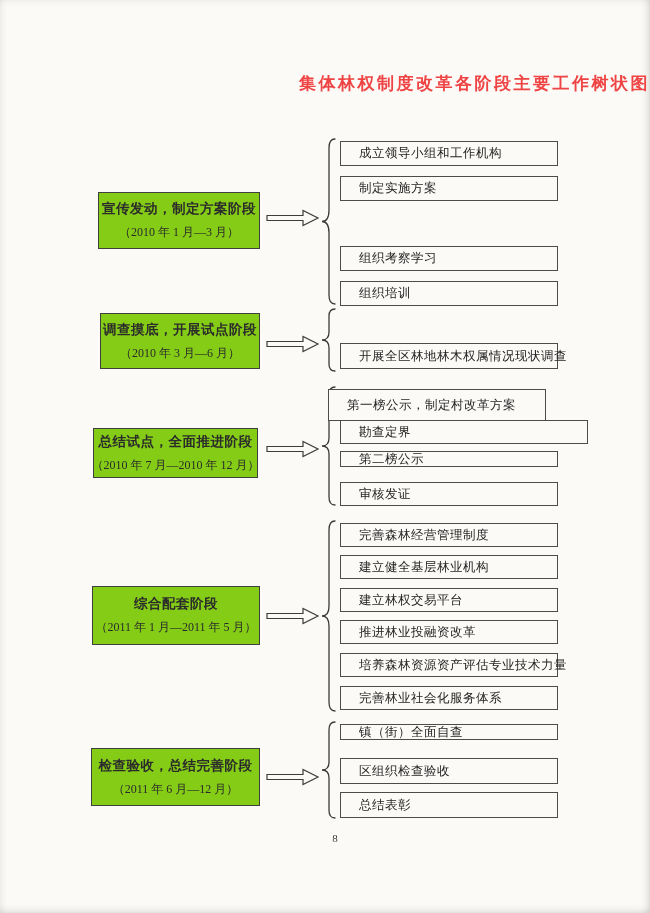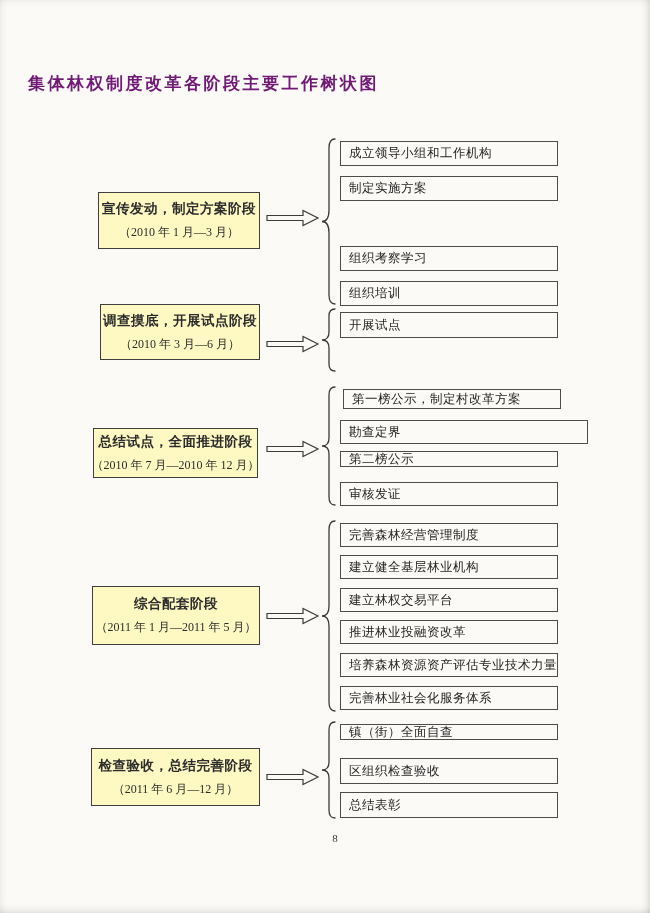--- a/index.html
+++ b/index.html
@@ -15,40 +15,40 @@
     width:650px;height:913px;
     background:#fbfaf7;
     box-shadow:inset -8px 0 10px -8px rgba(0,0,0,.22),
                inset 0 -8px 10px -8px rgba(0,0,0,.18),
                inset 8px 0 10px -9px rgba(0,0,0,.12),
                inset 0 8px 10px -9px rgba(0,0,0,.10);
   }
   .title{
     position:absolute;left:0;top:72px;width:650px;
     padding-left:28px;box-sizing:border-box;
-    text-align:left;
+    text-align:right;
     font-size:17px;font-weight:bold;letter-spacing:2.5px;
-    color:#701a75;
+    color:#ef4444;
   }
   .stage-box{
     position:absolute;
     border:1.5px solid #3f3f3f;
-    background:#fef9c3;
+    background:#84cc16;
     display:flex;flex-direction:column;justify-content:center;align-items:center;
     gap:6px;box-sizing:border-box;
   }
   .stage-label{font-size:13.5px;font-weight:bold;letter-spacing:.5px;white-space:nowrap;}
   .stage-period{font-size:12px;letter-spacing:0;white-space:nowrap;}
   .item-box{
     position:absolute;
     border:1px solid #4c4c4c;
     background:#fbfaf7;
     box-sizing:border-box;
     display:flex;align-items:center;
-    padding-left:8px;
+    padding-left:18px;
     font-size:12.5px;letter-spacing:.5px;white-space:nowrap;
     color:#242424;
   }
   .arrow{position:absolute;}
   .brace{position:absolute;}
   .page-number{
     position:absolute;left:0;top:832px;width:650px;
     padding-left:20px;box-sizing:border-box;
     text-align:center;font-size:11px;color:#3a3a3a;
   }
@@ -76,45 +76,45 @@
   <div class="item-box" style="left:340px;top:176px;width:218px;height:25px">
       <span>制定实施方案</span>
     </div>
   <div class="item-box" style="left:340px;top:246px;width:218px;height:25px">
       <span>组织考察学习</span>
     </div>
   <div class="item-box" style="left:340px;top:281px;width:218px;height:25px">
       <span>组织培训</span>
     </div>
 
-  <div class="stage-box" style="left:100px;top:304px;width:160px;height:56px">
+  <div class="stage-box" style="left:100px;top:313px;width:160px;height:56px">
     <div class="stage-label">调查摸底，开展试点阶段</div>
     <div class="stage-period">（2010 年 3 月—6 月）</div>
   </div>
   <svg class="arrow" style="left:266px;top:335px" width="54" height="18" viewBox="0 0 54 18">
     <path d="M1 6.5 L37 6.5 L37 1.5 L52 9 L37 16.5 L37 11.5 L1 11.5 Z" fill="#fbfaf7" stroke="#3c3c3c" stroke-width="1.2"></path>
   </svg>
   <svg class="brace" style="left:321px;top:308px" width="16" height="64" viewBox="0 0 16 64">
     <path d="M14 1 Q8 1 8 8 L8 24 Q8 32 1 32 Q8 32 8 40 L8 56 Q8 63 14 63" fill="none" stroke="#3a3a3a" stroke-width="1.3" stroke-linecap="round"></path>
   </svg>
-  <div class="item-box" style="left:340px;top:312px;width:218px;height:26px">
-      <span>开展试点</span>
+  <div class="item-box" style="left:340px;top:343px;width:218px;height:26px">
+      <span>开展全区林地林木权属情况现状调查</span>
     </div>
 
   <div class="stage-box" style="left:93px;top:428px;width:165px;height:50px">
     <div class="stage-label">总结试点，全面推进阶段</div>
     <div class="stage-period">（2010 年 7 月—2010 年 12 月）</div>
   </div>
   <svg class="arrow" style="left:266px;top:440px" width="54" height="18" viewBox="0 0 54 18">
     <path d="M1 6.5 L37 6.5 L37 1.5 L52 9 L37 16.5 L37 11.5 L1 11.5 Z" fill="#fbfaf7" stroke="#3c3c3c" stroke-width="1.2"></path>
   </svg>
   <svg class="brace" style="left:321px;top:386px" width="16" height="120" viewBox="0 0 16 120">
     <path d="M14 1 Q8 1 8 9 L8 52 Q8 60 1 60 Q8 60 8 68 L8 111 Q8 119 14 119" fill="none" stroke="#3a3a3a" stroke-width="1.3" stroke-linecap="round"></path>
   </svg>
-  <div class="item-box" style="left:343px;top:389px;width:218px;height:20px">
+  <div class="item-box" style="left:328px;top:389px;width:218px;height:32px">
       <span>第一榜公示，制定村改革方案</span>
     </div>
   <div class="item-box" style="left:340px;top:420px;width:248px;height:24px">
       <span>勘查定界</span>
     </div>
   <div class="item-box" style="left:340px;top:451px;width:218px;height:16px">
       <span>第二榜公示</span>
     </div>
   <div class="item-box" style="left:340px;top:482px;width:218px;height:24px">
       <span>审核发证</span>

